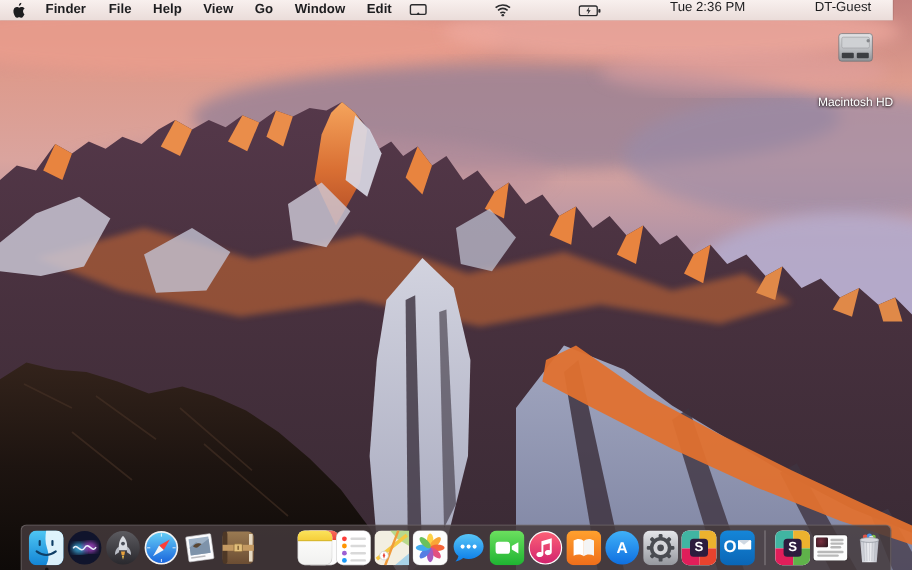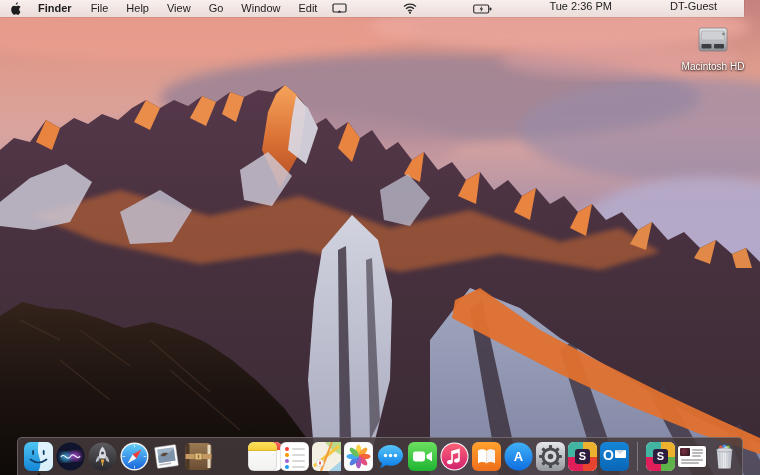--- a/index.html
+++ b/index.html
@@ -5,32 +5,32 @@
   html,body{margin:0;padding:0;background:#000;}
   .screen{position:relative;width:760px;height:475px;overflow:hidden;
     font-family:"Liberation Sans",sans-serif;-webkit-font-smoothing:antialiased;}
   .wall{position:absolute;inset:0;}
 
   
   .menubar{position:absolute;top:0;left:0;right:16px;height:17px;z-index:30;
     background:linear-gradient(#f8f0ee,#eadcd9);display:flex;align-items:center;
     padding:0 7px;font-size:11px;color:#1d1d1f;box-shadow:0 0 1px rgba(0,0,0,.35);}
   .mb-left{display:flex;align-items:center;height:100%;}
-  .menu-item{padding:0 9px;line-height:17px;cursor:default;white-space:nowrap;}
+  .menu-item{padding:0 9px;line-height:17px;cursor:default;white-space:nowrap;font-weight:bold;}
   .menu-app{font-weight:bold;padding:0 10px;}
   .apple{display:flex;align-items:center;padding:0 6px 0 3px;}
   .mb-right{margin-left:auto;display:flex;align-items:flex-start;height:100%;gap:44px;}
   .status-ico{display:flex;align-items:center;padding:0 6px;height:100%;}
   .mb-text{padding:0 7px;white-space:nowrap;}
   .siri-orb{width:12px;height:12px;border-radius:50%;
     background:radial-gradient(circle at 34% 32%, #bfe3ff 0%, #6f86e8 38%, #3c3f95 68%, #141a3a 100%);}
 
   
   .desk-icon{position:absolute;top:25px;right:6px;width:82px;text-align:center;z-index:5;}
-  .desk-icon .lbl{margin-top:2px;font-size:10px;color:#fff;
+  .desk-icon .lbl{margin-top:20px;font-size:10px;color:#fff;
     text-shadow:0 1px 2px rgba(0,0,0,.85),0 0 3px rgba(0,0,0,.5);}
 
   
   .dock{position:absolute;bottom:0;left:50%;transform:translateX(-50%);z-index:30;
     width:726px;height:38px;box-sizing:border-box;
     background:rgba(68,58,60,.85);border:1px solid rgba(255,255,255,.22);border-bottom:none;
     border-radius:5px 5px 0 0;display:flex;align-items:center;padding:0 6px;gap:3px;}
   .dock-item{width:29px;height:29px;flex:0 0 auto;position:relative;}
   .dock-item svg{display:block;}
   .dock-sep{width:1px;height:29px;background:rgba(255,255,255,.28);margin:0 5px;flex:0 0 auto;}

